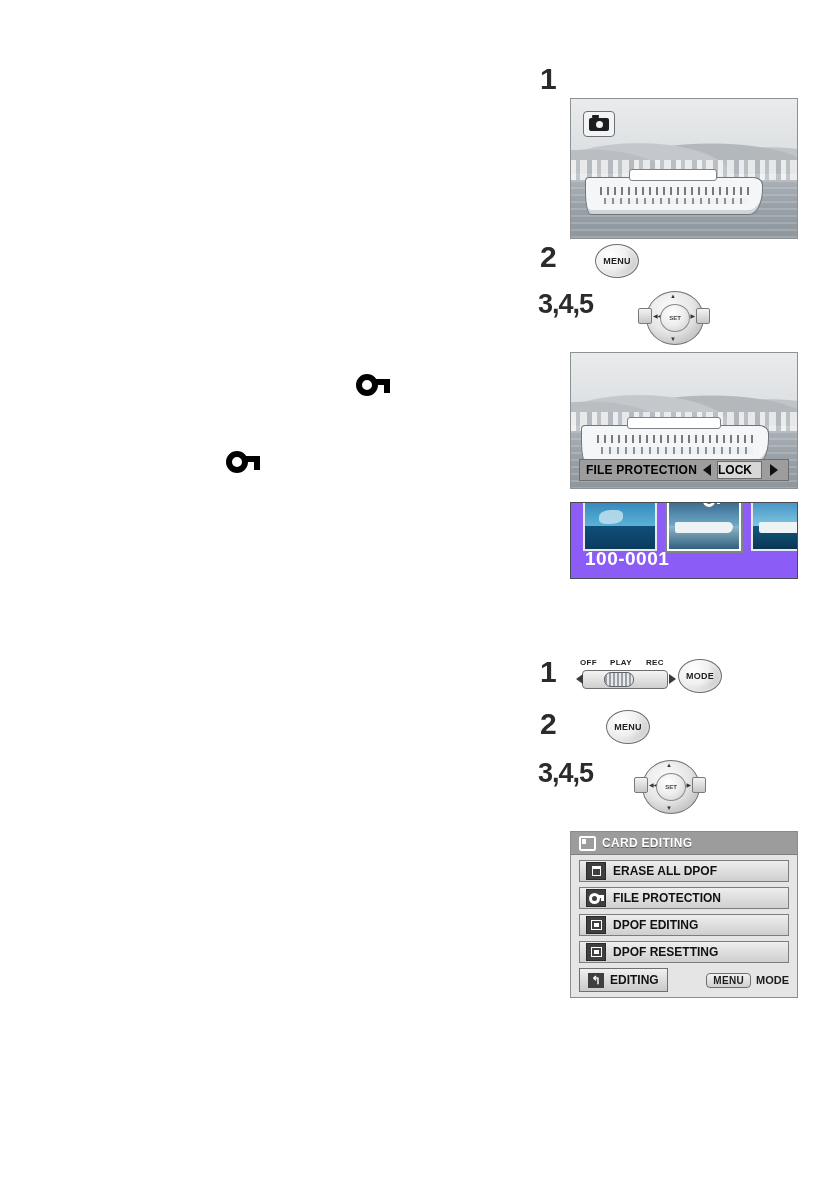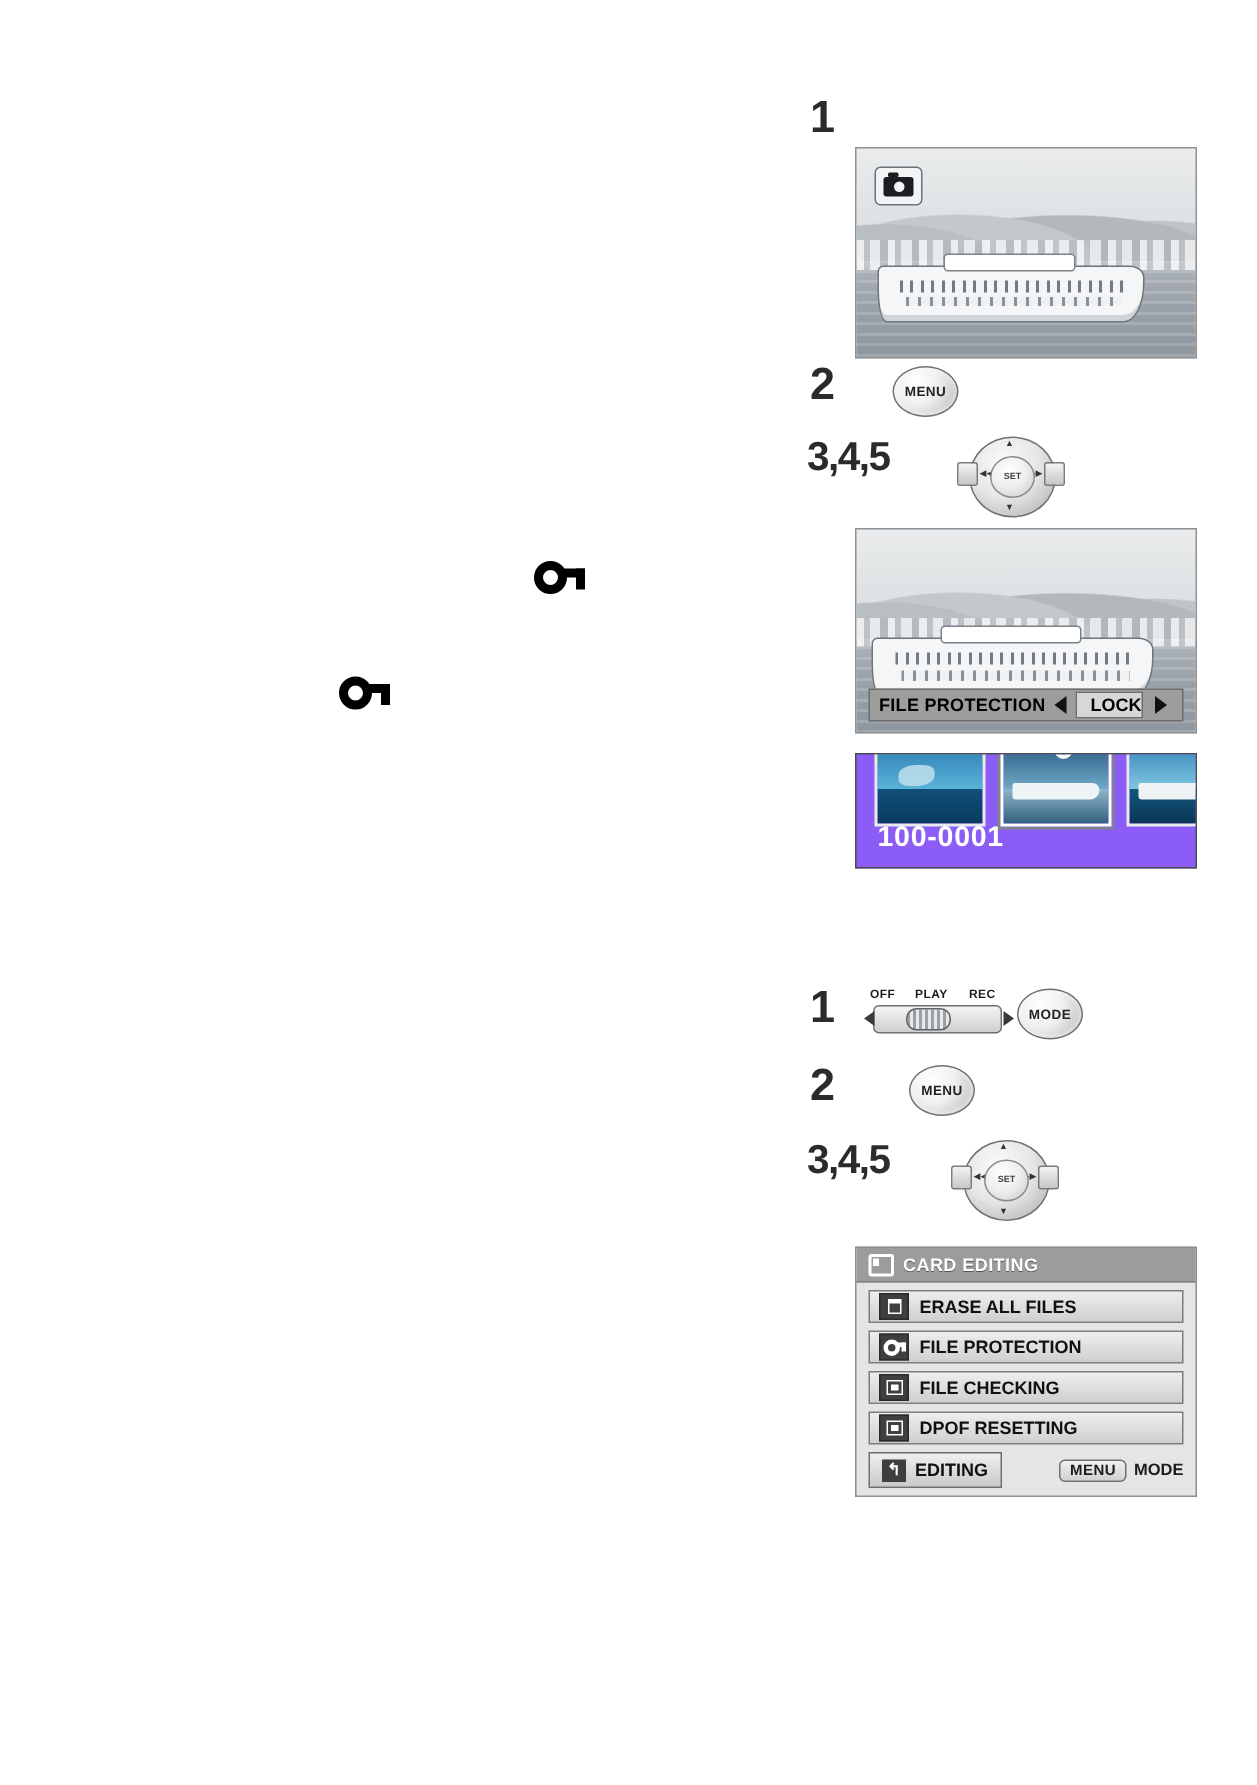--- a/index.html
+++ b/index.html
@@ -199,21 +199,21 @@
   }
   .fp-bar .arrow-l, .fp-bar .arrow-r {
     width: 0; height: 0;
     border-top: 6px solid transparent;
     border-bottom: 6px solid transparent;
   }
   .fp-bar .arrow-l { border-right: 8px solid #111; margin: 0 4px 0 6px; }
   .fp-bar .arrow-r { border-left: 8px solid #111; margin: 0 4px 0 6px; }
   .fp-bar .fp-value {
     flex: 1;
-    text-align: right;
+    text-align: left;
     background: #d7d7d7;
     border: 1px solid #6d6d6d;
     font-size: 12px;
     font-weight: bold;
     color: #000;
     line-height: 16px;
     margin: 0 2px;
   }
 
   
@@ -638,39 +638,39 @@
 
     <div class="menu-title">
       <span class="card-icon"></span>
       <span>CARD EDITING</span>
     </div>
 
     <div class="menu-row">
       <span class="ico">
           <span class="trash-glyph"></span>
         </span>
-      <span>ERASE ALL FILES</span>
+      <span>ERASE ALL DPOF</span>
     </div>
 
     <div class="menu-row">
       <span class="ico">
         <span class="key-icon key-xs" style="width:15px;height:11px;">
           <span class="ring" style="width:11px;height:11px;border-width:3px;"></span>
           <span class="bar" style="left:9px;top:2px;width:6px;height:3px;"></span>
           <span class="tooth" style="left:12px;top:2px;width:3px;height:6px;"></span>
         </span>
       </span>
       <span>FILE PROTECTION</span>
     </div>
 
     <div class="menu-row">
       <span class="ico">
           <span class="dpof-glyph"></span>
         </span>
-      <span>FILE CHECKING</span>
+      <span>DPOF EDITING</span>
     </div>
 
     <div class="menu-row">
       <span class="ico">
           <span class="dpof-glyph"></span>
         </span>
       <span>DPOF RESETTING</span>
     </div>
 
     <div class="menu-footer">

